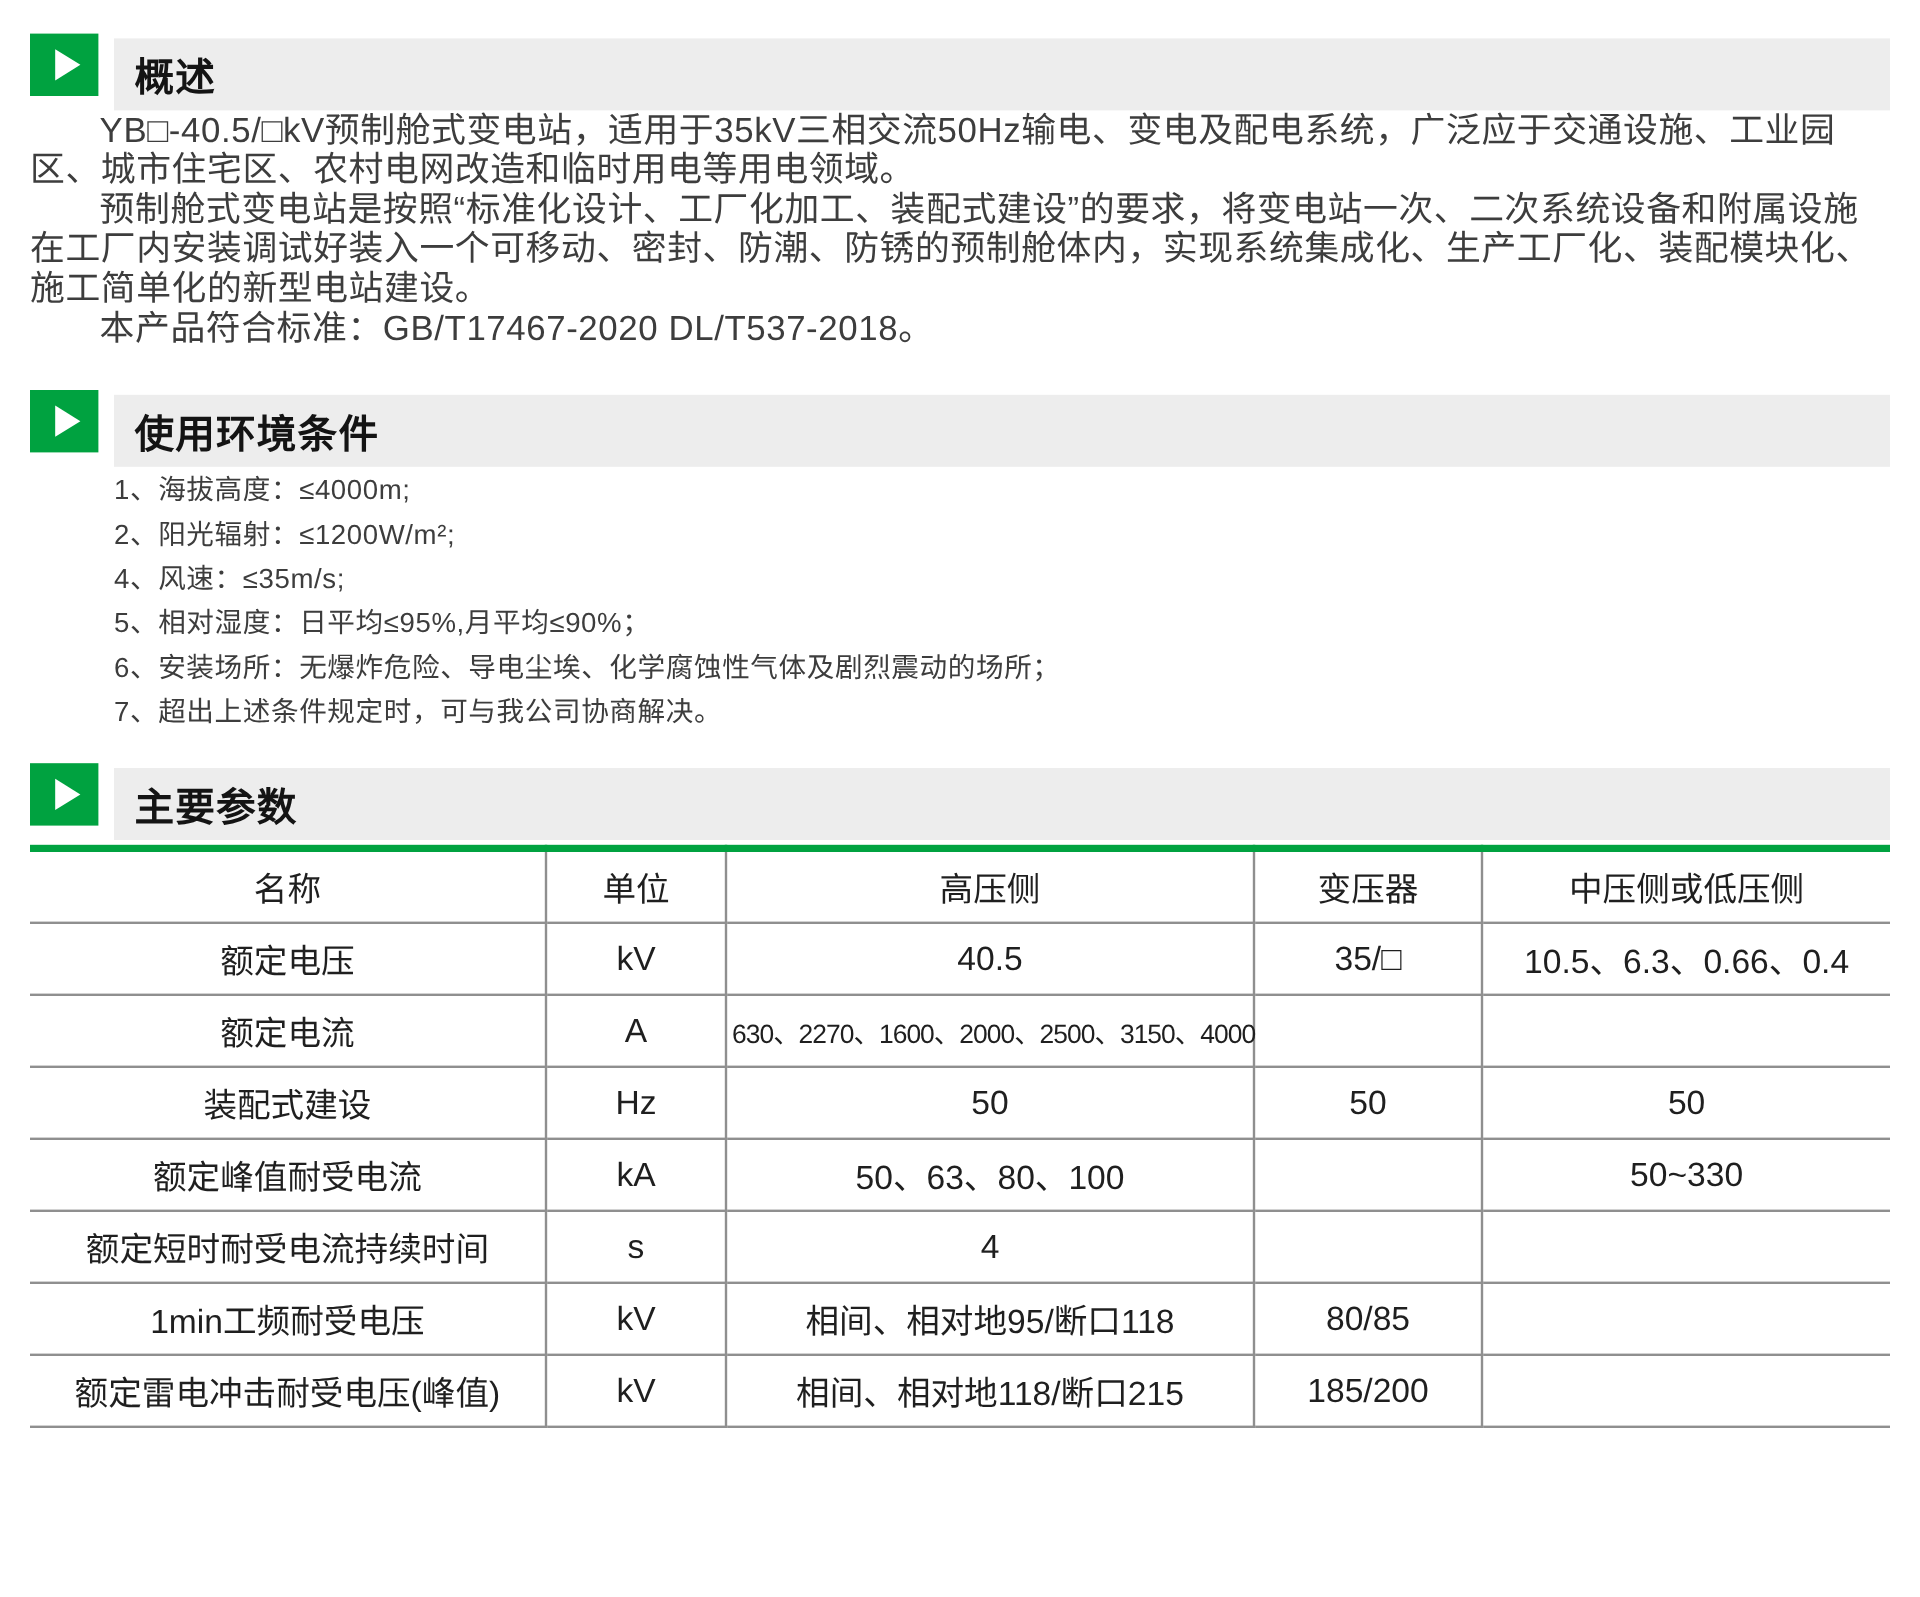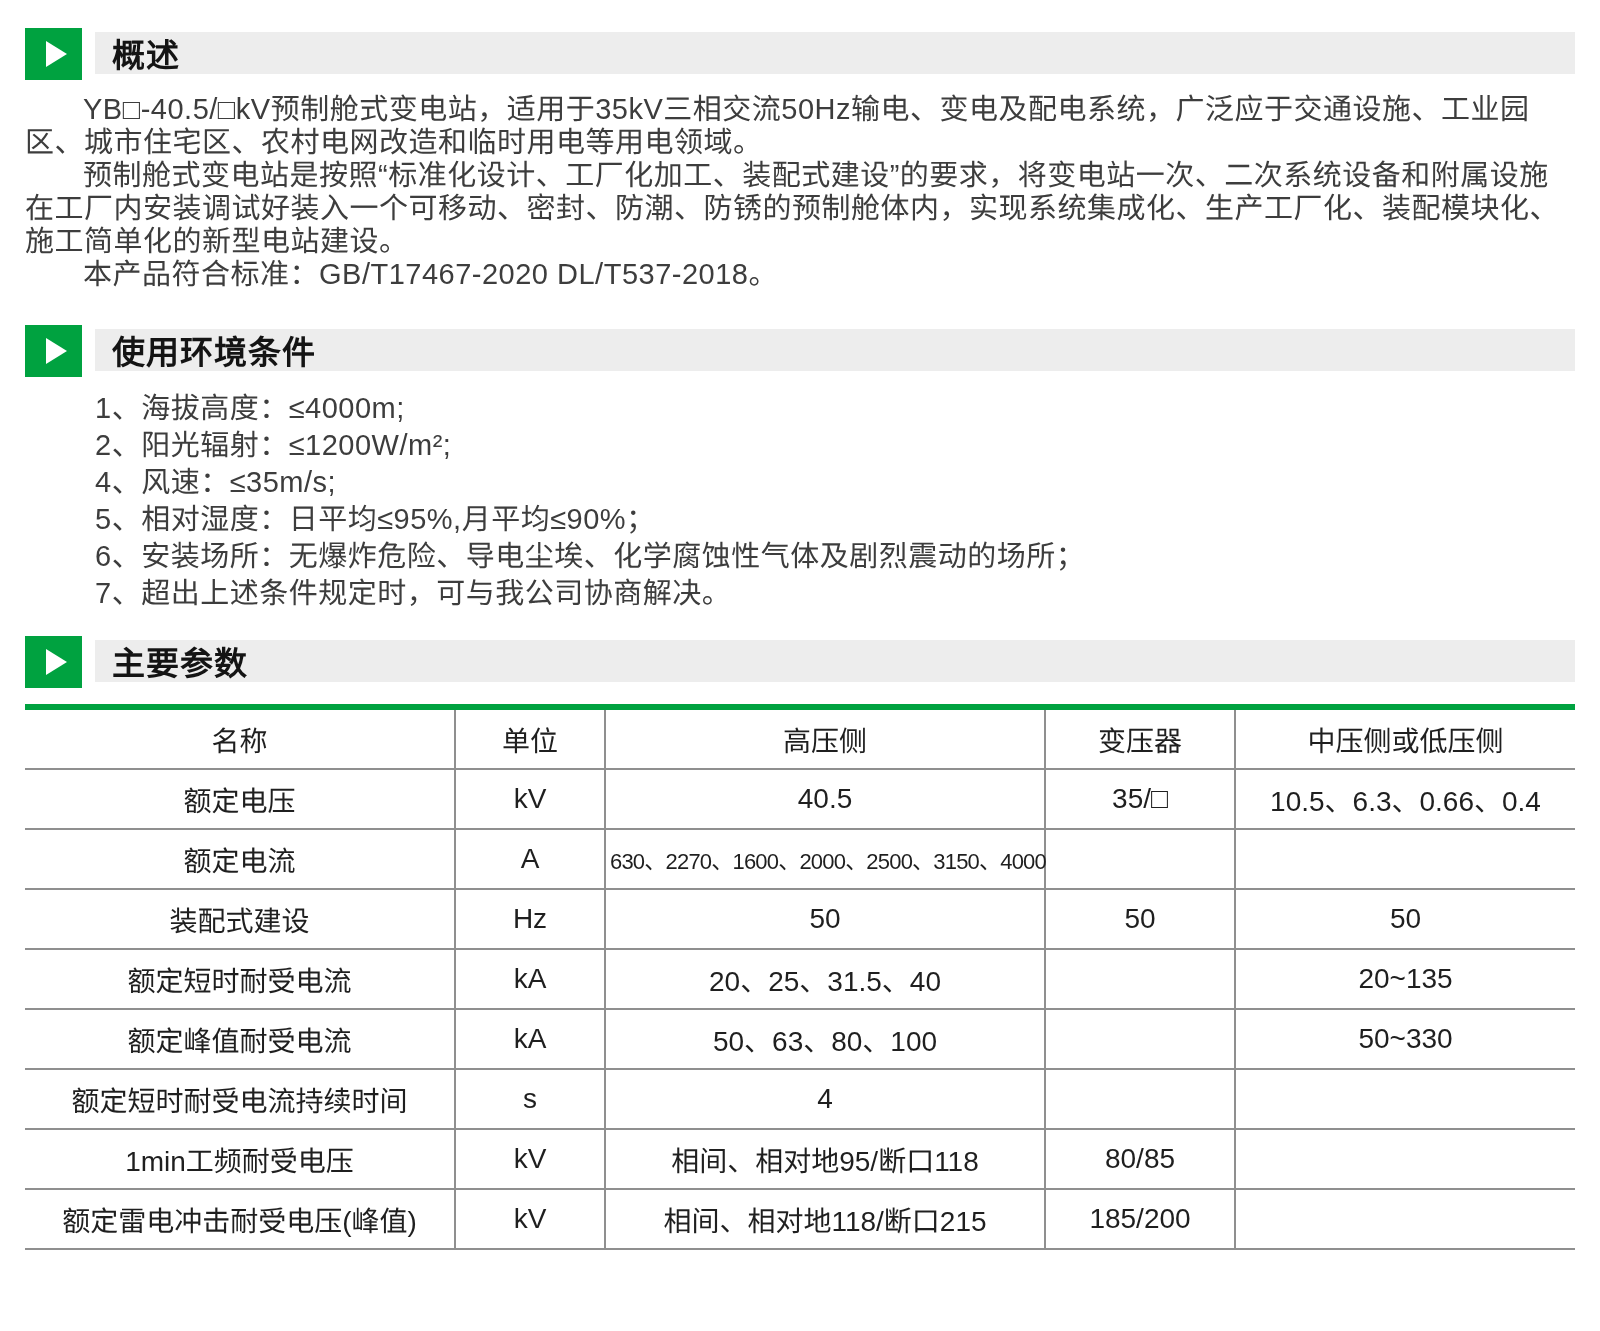--- a/index.html
+++ b/index.html
@@ -24,40 +24,40 @@
     width:57px;height:52px;background:var(--green);
     display:flex;align-items:center;justify-content:center;flex:none;
   }
   .play{
     width:0;height:0;margin-left:5px;
     border-left:21px solid #ffffff;
     border-top:13px solid transparent;
     border-bottom:13px solid transparent;
   }
   .sec-bar{
-    flex:1;height:42px;margin-left:13px;margin-top:4px;
+    flex:1;height:60px;margin-left:13px;margin-top:4px;
     background:var(--bar-bg);
     display:flex;align-items:center;padding-left:17px;
   }
   .sec-title{
     font-size:33px;font-weight:bold;color:#141414;letter-spacing:1px;
   }
 
   
   .overview{padding-top:13px;padding-bottom:0;}
   .overview p{
     font-size:29px;line-height:33px;color:var(--text);
     text-indent:2em;letter-spacing:0.5px;
   }
 
   
   .gap-env{height:34px;}
   .env-list{list-style:none;padding:13px 0 0 70px;}
   .env-list li{
-    font-size:29px;line-height:37px;color:var(--text);letter-spacing:0.5px;
+    font-size:23px;line-height:37px;color:var(--text);letter-spacing:0.5px;
   }
 
   
   .gap-params{height:24px;}
   .params-table{
     width:1550px;margin-top:16px;
     border-collapse:collapse;table-layout:fixed;
     border-top:6px solid var(--green);
     font-size:28px;color:var(--table-text);
   }
@@ -161,27 +161,20 @@
           <td></td>
         </tr>
         <tr>
           <td>装配式建设</td>
           <td>Hz</td>
           <td>50</td>
           <td>50</td>
           <td>50</td>
         </tr>
         <tr>
-          <td>额定短时耐受电流</td>
-          <td>kA</td>
-          <td>20、25、31.5、40</td>
-          <td></td>
-          <td>20~135</td>
-        </tr>
-        <tr>
           <td>额定峰值耐受电流</td>
           <td>kA</td>
           <td>50、63、80、100</td>
           <td></td>
           <td>50~330</td>
         </tr>
         <tr>
           <td>额定短时耐受电流持续时间</td>
           <td>s</td>
           <td>4</td>

